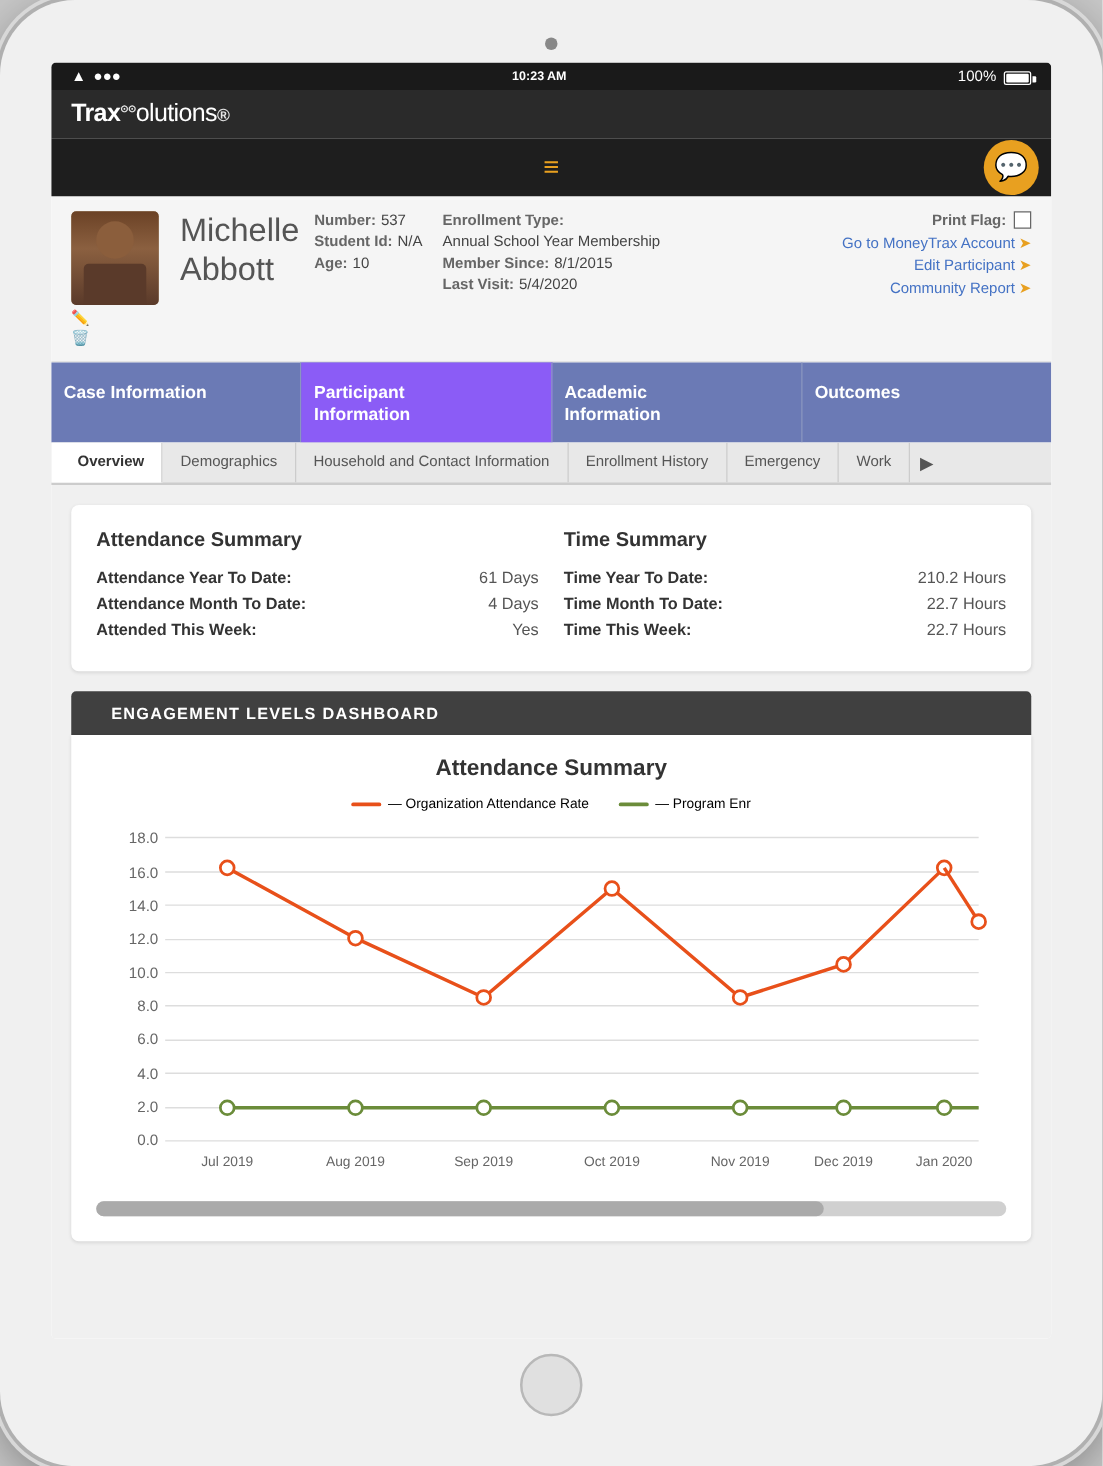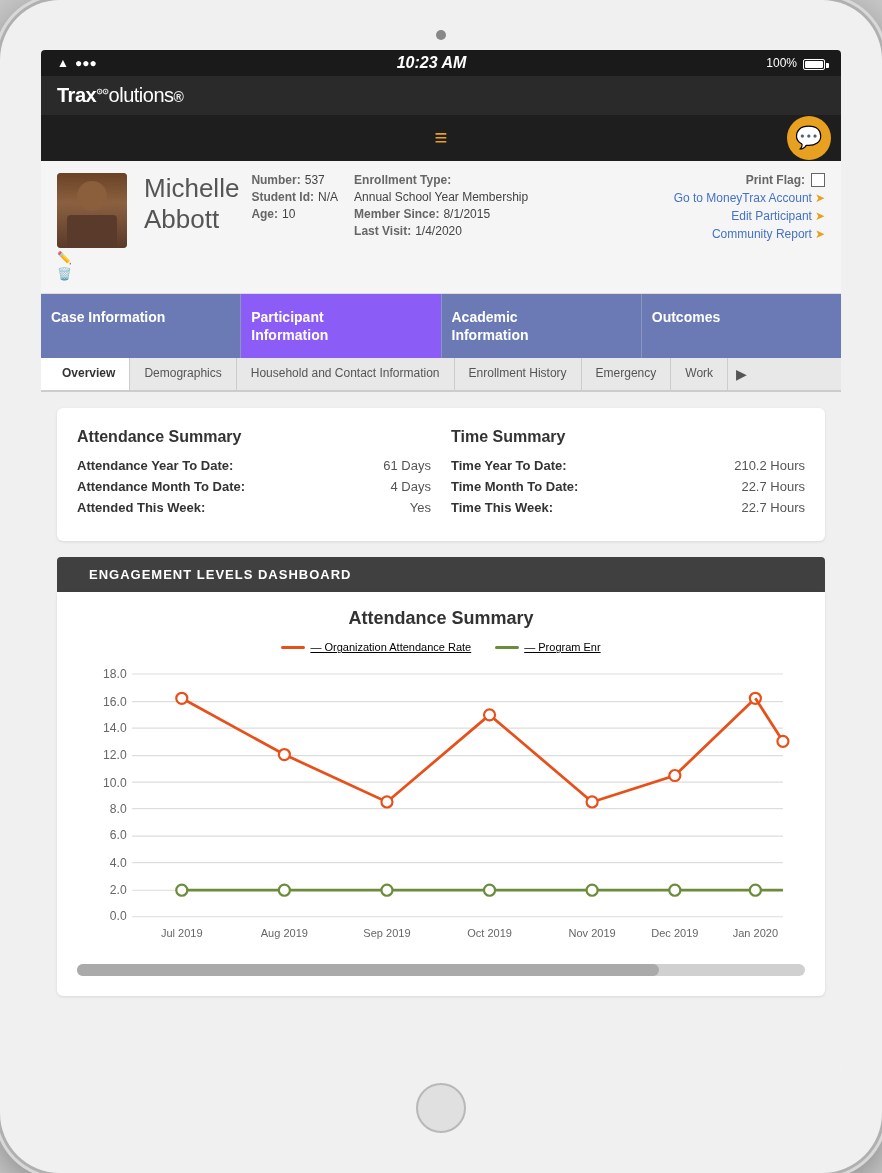--- a/index.html
+++ b/index.html
@@ -60,21 +60,21 @@
       color: #fff;
       display: flex;
       justify-content: space-between;
       align-items: center;
       padding: 4px 16px;
       font-size: 12px;
       flex-shrink: 0;
     }
 
     .status-left { display: flex; align-items: center; gap: 6px; }
-    .status-center { font-weight: bold; font-size: 16px; font-style: italic; }
+    .status-center { font-weight: bold; font-size: 10px; }
     .status-right { display: flex; align-items: flex-end; gap: 6px; }
     .battery-icon {
       width: 22px;
       height: 11px;
       border: 1.5px solid #fff;
       border-radius: 2px;
       position: relative;
       display: inline-block;
     }
     .battery-icon::after {
@@ -377,21 +377,20 @@
       font-weight: bold;
       margin-bottom: 12px;
     }
 
     .chart-legend {
       display: flex;
       justify-content: center;
       gap: 24px;
       font-size: 11px;
       margin-bottom: 10px;
-      text-decoration: underline;
     }
     .legend-item { display: flex; align-items: center; gap: 5px; }
     .legend-line {
       width: 24px;
       height: 3px;
       border-radius: 2px;
     }
     .legend-line.orange { background: #e8501a; }
     .legend-line.green { background: #6b8c3a; }
 
@@ -503,21 +502,21 @@
           </div>
           <div class="info-row">
             <span class="info-value">Annual School Year Membership</span>
           </div>
           <div class="info-row">
             <span class="info-label">Member Since:</span>
             <span class="info-value">8/1/2015</span>
           </div>
           <div class="info-row">
             <span class="info-label">Last Visit:</span>
-            <span class="info-value">1/4/2020</span>
+            <span class="info-value">5/4/2020</span>
           </div>
         </div>
       </div>
 
       <div class="profile-right">
         <div class="print-flag-row">
           <span class="info-label">Print Flag:</span>
           <div class="checkbox-square"></div>
         </div>
         <div class="link-row">

